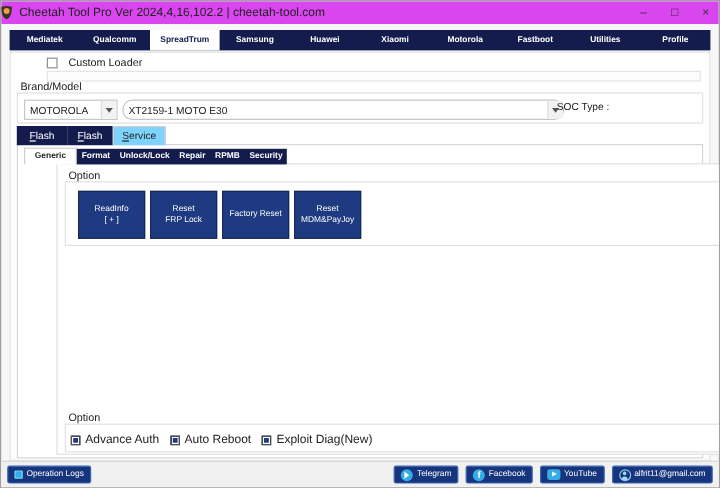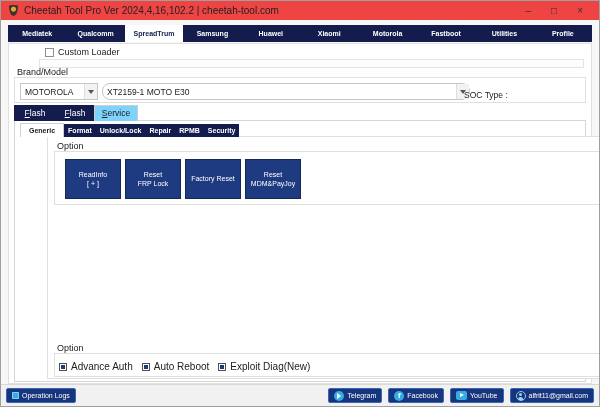--- a/index.html
+++ b/index.html
@@ -3,42 +3,42 @@
 <meta charset="utf-8">
 <style>
   * { box-sizing: border-box; margin: 0; padding: 0; }
   html,body { width:600px; height:407px; }
   body { font-family:"Liberation Sans", sans-serif; background:#e8e8e8; }
   .window { position:relative; width:600px; height:407px; background:#f7f7f7;
             border:1px solid #9f9f9f; overflow:hidden; }
 
   
   .titlebar { position:absolute; top:0; left:0; right:0; height:19px;
-              display:flex; align-items:center; padding:0 8px; background:#ef4444; }
+              display:flex; align-items:center; padding:0 0; background:#d946ef; }
   .app-icon { width:9px; height:11px; margin-right:6px; flex:none;
               background: radial-gradient(circle at 50% 38%, #e8a33d 0, #e8a33d 2px, #3b3326 3px);
               border-radius:45% 45% 50% 50% / 12% 12% 88% 88%; }
   .title { font-size:10px; color:#222; white-space:nowrap; }
   .win-controls { margin-left:auto; display:flex; gap:20px; padding-right:8px;
                   color:#333; font-size:10px; }
   .wc { line-height:19px; }
 
   
   .navbar { position:absolute; left:7px; top:24px; width:584px; height:17px;
             background:#141c4d; display:flex; }
   .nav-tab { flex:1; display:flex; align-items:center; justify-content:center;
              color:#fff; font-size:7px; font-weight:bold; white-space:nowrap; }
   .nav-tab.active { background:#ffffff; color:#141c4d; }
 
   
   .content { position:absolute; left:7px; top:42px; width:584px; height:341px;
              background:#fff; border:1px solid #e0e0e0; }
 
-  .custom-loader-row { position:absolute; left:36px; top:3px;
-                       display:flex; align-items:center; gap:4px; }
+  .custom-loader-row { position:absolute; left:30px; top:3px;
+                       display:flex; align-items:center; gap:9px; }
   .cb { width:9px; height:9px; border:1px solid #8f8f8f; background:#fff; flex:none; }
   .cb.checked { border:1px solid #4f4f4f; background:#203a7d;
                 box-shadow: inset 0 0 0 1px #fff; }
   .cb-label { font-size:9px; color:#222; white-space:nowrap; }
 
   .loader-input { position:absolute; left:30px; top:15px; right:7px; height:9px;
                   border:1px solid #e4e4e4; background:#fdfdfd; }
 
   .groupbox { position:absolute; border:1px solid #e0e0e0; background:#fff; }
   .groupbox-label { position:absolute; top:-11px; left:0; padding:0 2px;
@@ -48,21 +48,21 @@
   .combo { position:absolute; height:17px; border:1px solid #c6c6c6; background:#fff;
            display:flex; align-items:stretch; }
   .combo-text { flex:1; font-size:8.5px; color:#222; display:flex; align-items:center;
                 padding:0 4px; white-space:nowrap; overflow:hidden; }
   .combo-btn { width:13px; border-left:1px solid #dedede; background:#f2f2f2;
                display:flex; align-items:center; justify-content:center; flex:none; }
   .combo-arrow { width:0; height:0; border-left:3px solid transparent;
                  border-right:3px solid transparent; border-top:4px solid #555; }
   .brand-combo { left:5px; top:5px; width:78px; }
   .model-combo { left:87px; top:5px; width:368px;border-radius:8px; }
-  .soc-label { position:absolute; left:449px; top:12px; font-size:8.5px; color:#222; }
+  .soc-label { position:absolute; left:449px; top:6px; font-size:8.5px; color:#222; }
   .soc-combo { left:495px; top:5px; width:66px; }
 
   
   .mode-tabs { position:absolute; left:5px; top:61px; height:16px; z-index:3;
                white-space:nowrap; }
   .mode-tab { display:inline-block; vertical-align:top; background:#141c4d; color:#fff;
               font-size:8.5px; line-height:16px; text-align:center; }
   .mode-tab::first-letter { text-decoration:underline; }
   .tab-read { width:42px; } .tab-flash { width:38px; } .tab-service { width:44px; }
   .mode-tab.active { background:#7dd3fc; color:#222; border:1px solid #cfcfcf;

